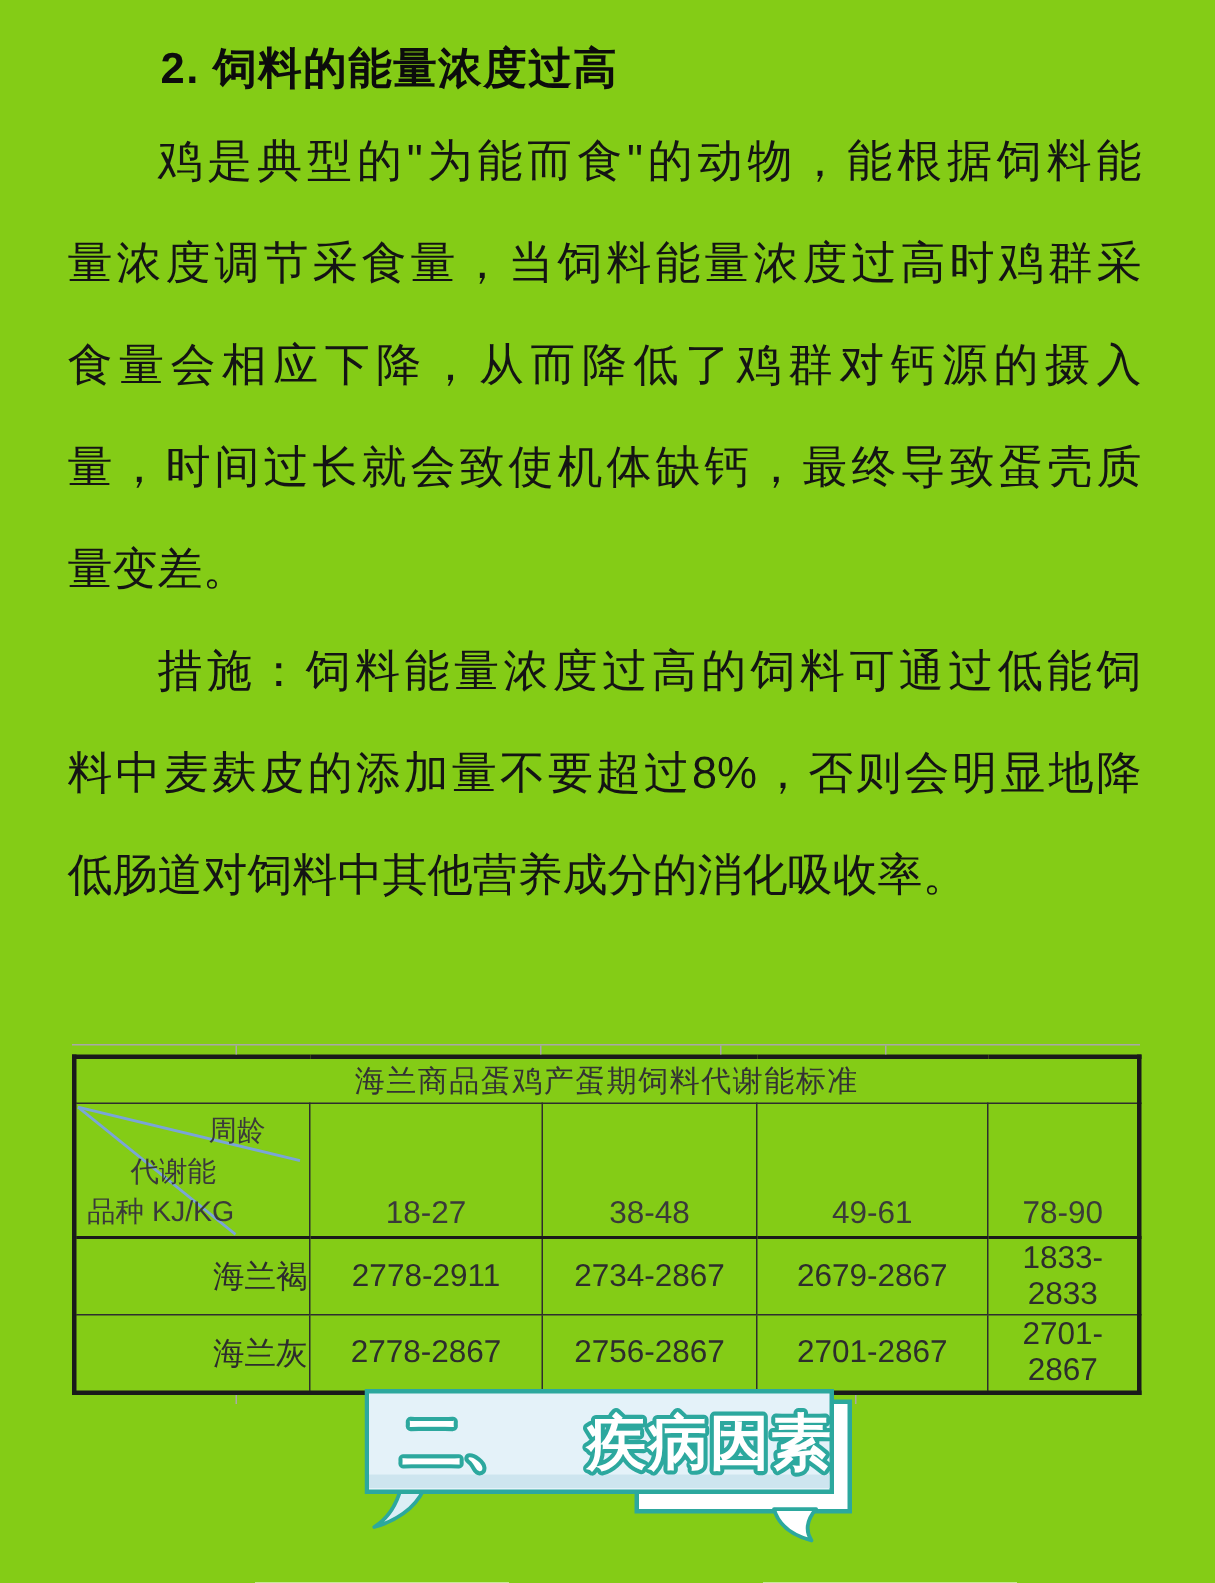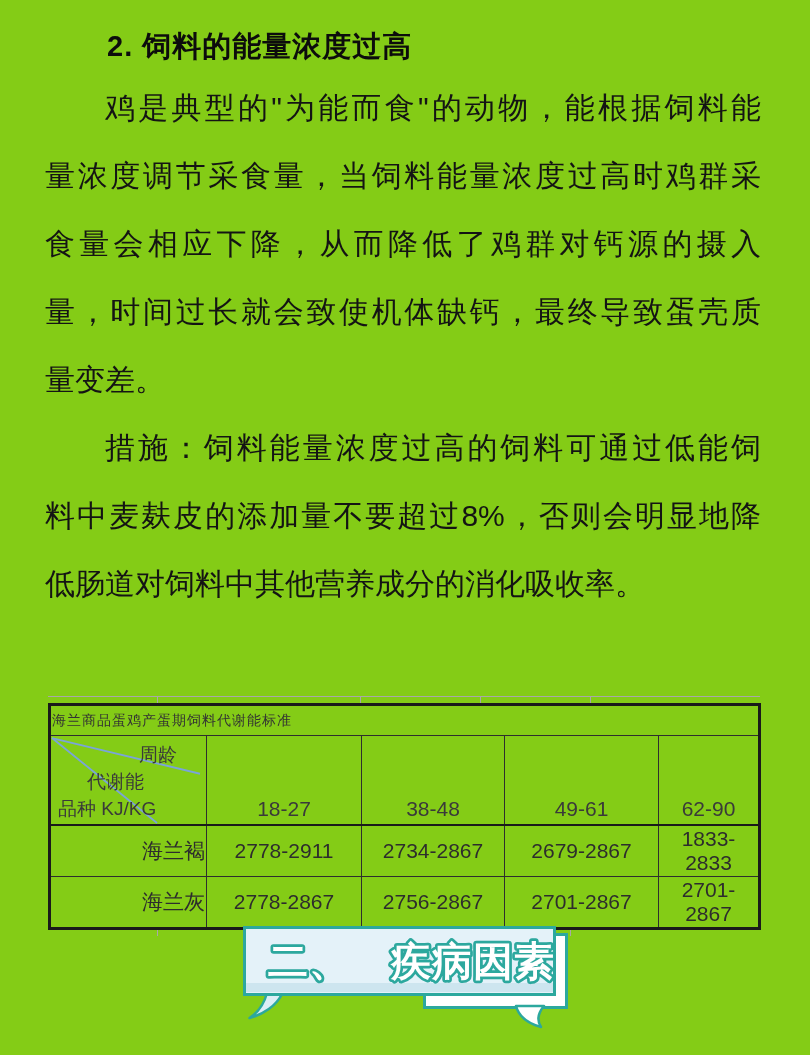--- a/index.html
+++ b/index.html
@@ -25,21 +25,21 @@
   .table-zone{position:absolute;top:703px;left:48px;width:712px;}
   .remnant-top{position:absolute;top:-7px;left:0;width:100%;height:7px;border-top:1px solid #a8a8a8;}
   .remnant-top i,.remnant-bottom i{position:absolute;top:0;width:1px;height:6px;background:#a8a8a8;display:block;}
   .remnant-bottom{position:absolute;bottom:-6px;left:0;width:100%;height:6px;}
   table.energy{
     border-collapse:collapse;table-layout:fixed;width:710px;
     border:3px solid #1a1a1a;color:#2d2d2d;
   }
   table.energy td{border:1.5px solid #2e2e2e;overflow:hidden;}
   tr.t-title td{
-    height:27px;font-size:14px;color:#333;letter-spacing:1px;
+    height:27px;text-align:center;font-size:20px;color:#333;letter-spacing:1px;
     border-bottom:1.5px solid #2e2e2e;
   }
   tr.t-head td{height:84px;vertical-align:bottom;text-align:center;font-size:21px;
     border-bottom:2.5px solid #1a1a1a;padding-bottom:3px;color:#3a3a3a;}
   td.corner{position:relative;vertical-align:top !important;text-align:left !important;padding:0 !important;}
   td.corner svg{position:absolute;top:0;left:0;width:100%;height:100%;}
   .corner-lines{position:relative;padding-top:5px;font-size:19px;line-height:27px;color:#3a3a3a;}
   .corner-l1{padding-left:88px;}
   .corner-l2{padding-left:36px;}
   .corner-l3{padding-left:7px;white-space:nowrap;}
@@ -105,21 +105,21 @@
           </svg>
           <div class="corner-lines">
             <div class="corner-l1">周龄</div>
             <div class="corner-l2">代谢能</div>
             <div class="corner-l3">品种 KJ/KG</div>
           </div>
         </td>
         <td>18-27</td>
         <td>38-48</td>
         <td>49-61</td>
-        <td>62-90</td>
+        <td>78-90</td>
       </tr>
       <tr class="t-row">
         <td class="rlabel">海兰褐</td>
         <td>2778-2911</td>
         <td>2734-2867</td>
         <td>2679-2867</td>
         <td>1833-2833</td>
       </tr>
       <tr class="t-row">
         <td class="rlabel">海兰灰</td>

